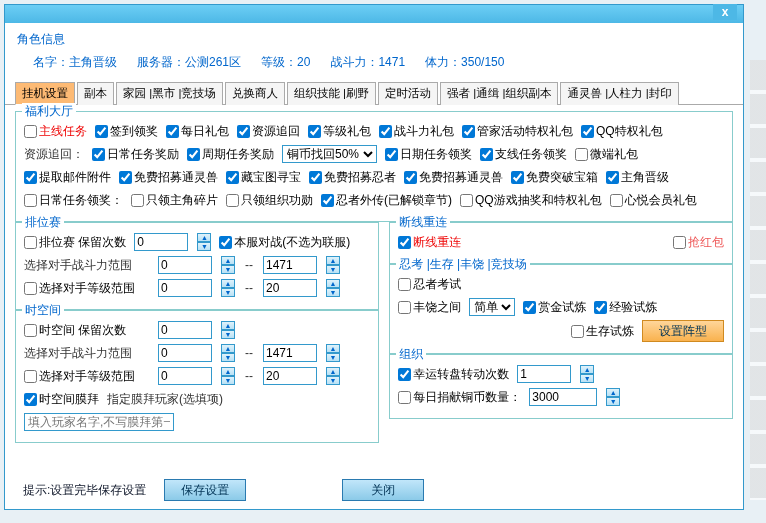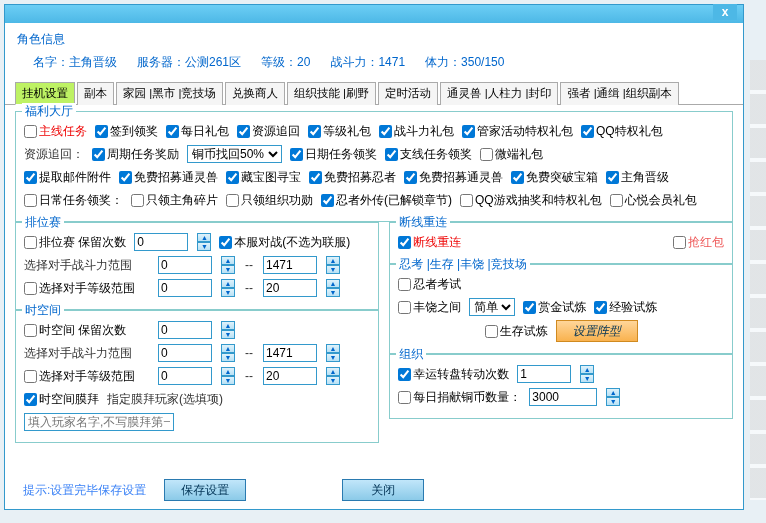--- a/index.html
+++ b/index.html
@@ -6,41 +6,41 @@
 body { background: #e8f0f5; width: 766px; height: 523px; position: relative; overflow: hidden; }
 .main-panel { position: absolute; left: 4px; top: 4px; width: 740px; height: 506px; background: #fff; border: 1px solid #3399cc; }
 .titlebar { height: 18px; background: linear-gradient(#6ccef5,#4db8e6); position: relative; }
 .close-btn { position: absolute; right: 6px; top: -1px; width: 24px; height: 16px; background: #4db8e6; color: #fff; text-align: center; font-weight: bold; cursor: pointer; line-height: 16px; }
 .char-info { padding: 8px 12px 10px; }
 .char-title { color: #0066cc; font-weight: normal; margin-bottom: 6px; }
 .char-row { display: flex; gap: 20px; color: #0066cc; padding-left: 16px; }
 .char-row span { white-space: nowrap; }
 .tabs { display: flex; border-bottom: 1px solid #aaa; padding: 0 10px; }
 .tab { padding: 3px 6px; border: 1px solid #aaa; border-bottom: none; margin-right: 2px; background: #f5f5f5; cursor: pointer; white-space: nowrap; position: relative; top: 1px; font-size: 11.5px; }
-.tab.active { background: #bef264; border-bottom: 1px solid #fff; }
+.tab.active { background: #fdba74; border-bottom: 1px solid #fff; }
 .content { padding: 6px 10px; }
 .group { border: 1px solid #8cc; padding: 6px 8px 8px; margin-bottom: 0; position: relative; }
 .group-title { color: #0066cc; position: absolute; top: -9px; left: 6px; background: #fff; padding: 0 3px; }
 .row { display: flex; align-items: center; flex-wrap: wrap; gap: 4px 8px; margin: 3px 0; line-height: 20px; }
 .cb { display: inline-flex; align-items: center; gap: 2px; white-space: nowrap; }
 .cb input[type=checkbox] { width: 13px; height: 13px; accent-color: #0078d7; }
 .red { color: #e00; }
 .pink { color: #e55; }
 .num-input { width: 54px; height: 18px; border: 1px solid #3399cc; background: #fff; padding: 0 2px; text-align: left; }
 .num-input.wide { width: 68px; }
 .spinner { display: inline-flex; flex-direction: column; margin-left: 1px; }
 .spinner button { width: 14px; height: 9px; border: 1px solid #3399cc; background: linear-gradient(#dff2fb,#b8e1f5); font-size: 7px; line-height: 6px; padding: 0; cursor: pointer; color: #0066cc; }
 .select { height: 18px; border: 1px solid #3399cc; background: #fff; font-size: 12px; }
 .cols { display: flex; gap: 10px; }
 .col-left { flex: 1.06; }
 .col-right { flex: 1; }
 .btn { display: inline-block; min-width: 82px; height: 22px; line-height: 20px; border: 1px solid #2a7ab0; background: linear-gradient(#c1e6fa,#8bcae8); text-align: center; cursor: pointer; color: #003355; }
-.btn.orange { background: linear-gradient(#ffd69a,#f9b24e); border-color: #d08a20; font-style: italic; }
+.btn.orange { background: linear-gradient(#ffd69a,#f9b24e); border-color: #d08a20; }
 .footer { position: absolute; bottom: 8px; left: 0; right: 0; display: flex; align-items: center; gap: 18px; padding-left: 18px; }
-.footer .hint { color: #3b82f6; }
+.footer .hint { color: #0f172a; }
 .txt-input { height: 18px; border: 1px solid #3399cc; width: 150px; padding: 0 3px; color: #888; }
 .label-txt { color: #333; }
 .sep { color: #333; margin: 0 2px; }
 .right-thumbs { position: absolute; right: 0; top: 60px; width: 16px; height: 440px; background: repeating-linear-gradient(#ddd, #ddd 30px, #fff 30px, #fff 34px); opacity: .6; }
 </style>
 </head>
 <body>
 
 <div class="main-panel">
   <div class="titlebar">
@@ -58,22 +58,22 @@
     </div>
   </div>
 
   <div class="tabs">
     <div class="tab active">挂机设置</div>
     <div class="tab">副本</div>
     <div class="tab">家园 |黑市 |竞技场</div>
     <div class="tab">兑换商人</div>
     <div class="tab">组织技能 |刷野</div>
     <div class="tab">定时活动</div>
+    <div class="tab">强者 |通缉 |组织副本</div>
     <div class="tab">通灵兽 |人柱力 |封印</div>
-    <div class="tab">强者 |通缉 |组织副本</div>
   </div>
 
   <div class="content">
     <div class="group">
       <div class="group-title">福利大厅</div>
       <div class="row">
         <label class="cb">
             <input type="checkbox" style="">
             <span class="red">主线任务</span>
           </label>
@@ -103,20 +103,24 @@
           </label>
         <label class="cb">
             <input type="checkbox" checked="" style="">
             <span>QQ特权礼包</span>
           </label>
       </div>
       <div class="row">
         <span class="label-txt">资源追回：</span>
         <label class="cb">
             <input type="checkbox" checked="" style="">
+            <span>日常任务奖励</span>
+          </label>
+        <label class="cb">
+            <input type="checkbox" checked="" style="">
             <span>周期任务奖励</span>
           </label>
         <select class="select"><option>铜币找回50%</option></select>
         <label class="cb">
             <input type="checkbox" checked="" style="">
             <span>日期任务领奖</span>
           </label>
         <label class="cb">
             <input type="checkbox" checked="" style="">
             <span>支线任务领奖</span>
@@ -322,21 +326,21 @@
             <select class="select"><option>简单</option></select>
             <label class="cb">
                 <input type="checkbox" checked="" style="">
                 <span>赏金试炼</span>
               </label>
             <label class="cb">
                 <input type="checkbox" checked="" style="">
                 <span>经验试炼</span>
               </label>
           </div>
-          <div class="row" style="justify-content:center">
+          <div class="row" style="justify-content:flex-end">
             <label class="cb">
                 <input type="checkbox" style="">
                 <span>生存试炼</span>
               </label>
             <div class="btn orange">设置阵型</div>
           </div>
         </div>
 
         <div class="group">
           <div class="group-title">组织</div>

